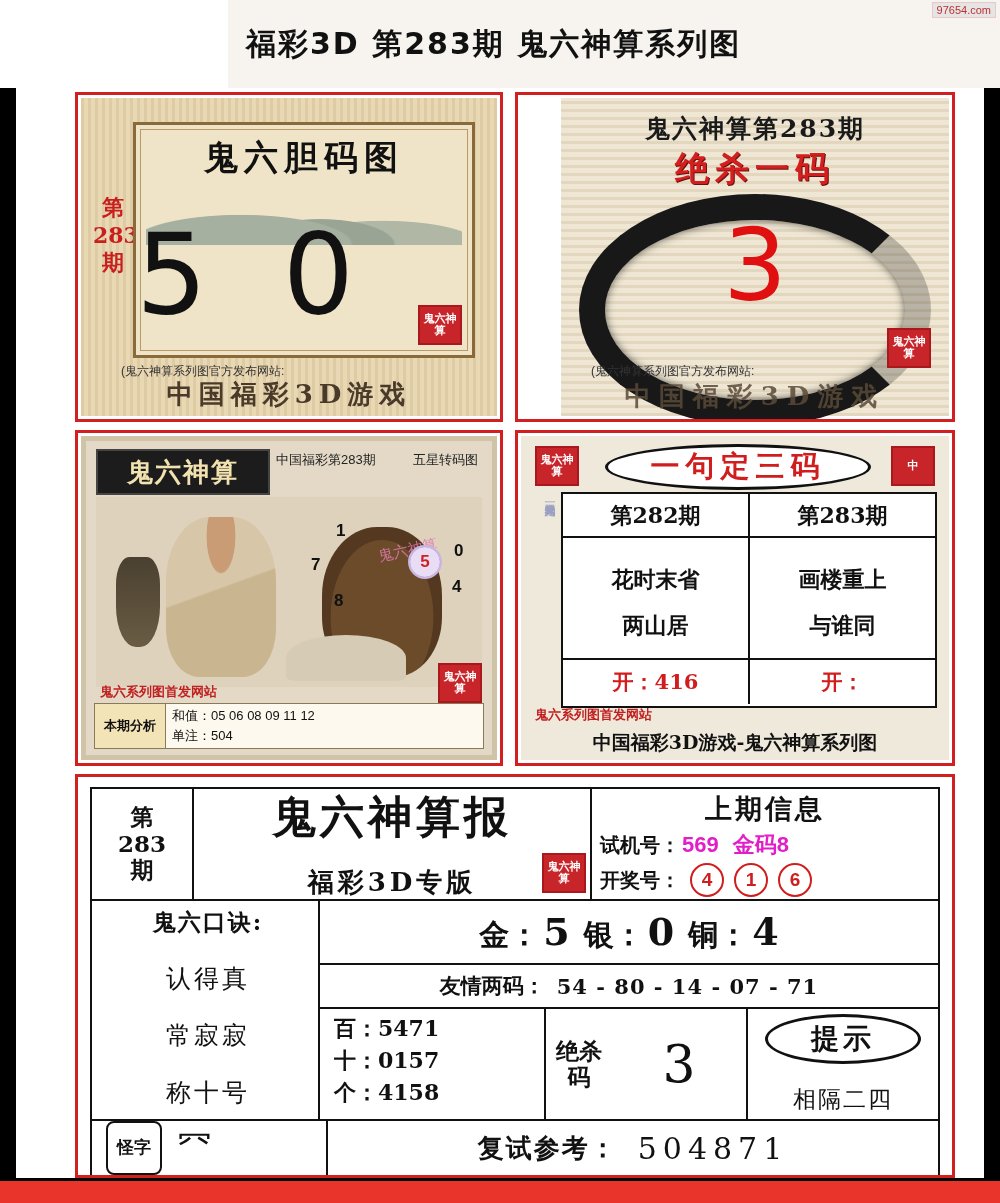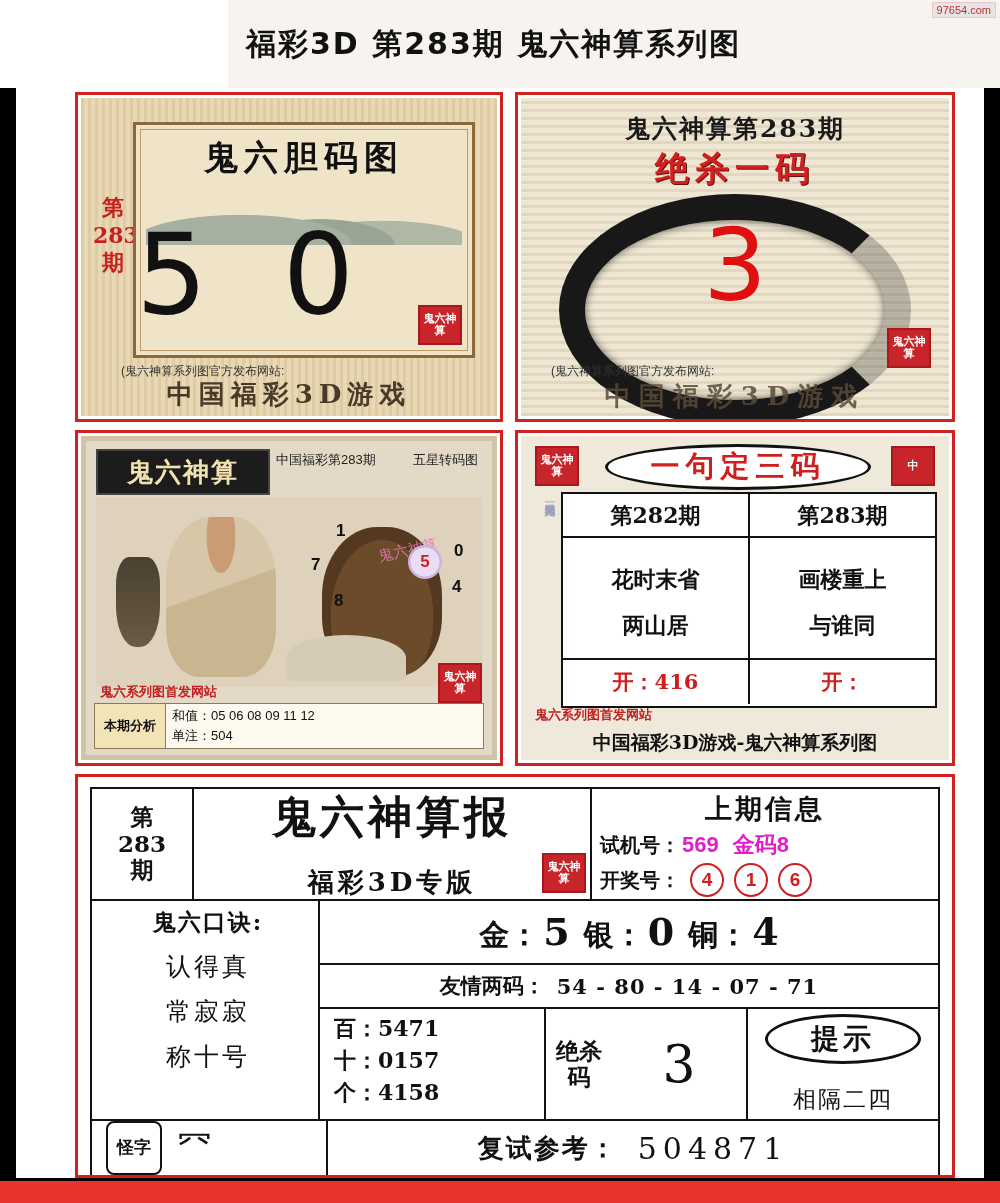--- a/index.html
+++ b/index.html
@@ -99,20 +99,21 @@
     position:absolute;width:40px;height:36px;background:#c8252a;color:#fff;
     border:2px solid #a8181d;display:flex;align-items:center;justify-content:center;
     font-size:11px;line-height:1.05;text-align:center;font-weight:bold;
     font-family:"DejaVu Serif","Liberation Serif",serif;
   }
   
   #p2{left:440px;top:0;width:440px;height:330px;}
   .p2-inner{
     position:absolute;inset:3px;background:#efe7d4;
     background-image:repeating-linear-gradient(0deg, rgba(170,140,95,.18) 0 3px, rgba(0,0,0,0) 3px 8px);
+    margin-left:40px;
   }
   .p2-title{
     position:absolute;left:0;right:0;top:14px;text-align:center;
     font-size:25px;font-weight:bold;color:#1a1a1a;letter-spacing:2px;
     font-family:"DejaVu Serif","Liberation Serif",serif;
   }
   .p2-sub{
     position:absolute;left:0;right:0;top:48px;text-align:center;
     font-size:34px;font-weight:bold;color:#d51f1f;letter-spacing:6px;
     font-family:"DejaVu Serif","Liberation Serif",serif;
@@ -272,21 +273,21 @@
     display:inline-flex;align-items:center;justify-content:center;
     width:30px;height:30px;border:2px solid #d01e1e;border-radius:50%;
     color:#d01e1e;font-size:19px;margin-left:10px;font-weight:bold;
   }
   .p5-mid{display:flex;margin:0 8px;border:2px solid #111;border-top:none;padding-left:6px;}
   .p5-koujue{
     width:220px;border-right:2px solid #111;padding:6px 0 0 0;text-align:center;
     font-family:"DejaVu Serif","Liberation Serif",serif;
   }
   .koujue-title{font-size:23px;font-weight:bold;color:#111;letter-spacing:2px;}
-  .koujue-line{font-size:25px;color:#111;margin-top:12px;letter-spacing:3px;}
+  .koujue-line{font-size:25px;color:#111;margin-top:24px;letter-spacing:3px;}
   .p5-right{flex:1;display:flex;flex-direction:column;}
   .metal-row{
     display:flex;align-items:center;justify-content:center;gap:14px;
     height:62px;border-bottom:2px solid #111;
     font-family:"DejaVu Serif","Liberation Serif",serif;
   }
   .metal{font-size:30px;font-weight:bold;color:#111;}
   .metal .v{font-size:38px;margin-left:4px;}
   .friend-row{
     height:42px;display:flex;align-items:center;justify-content:center;

